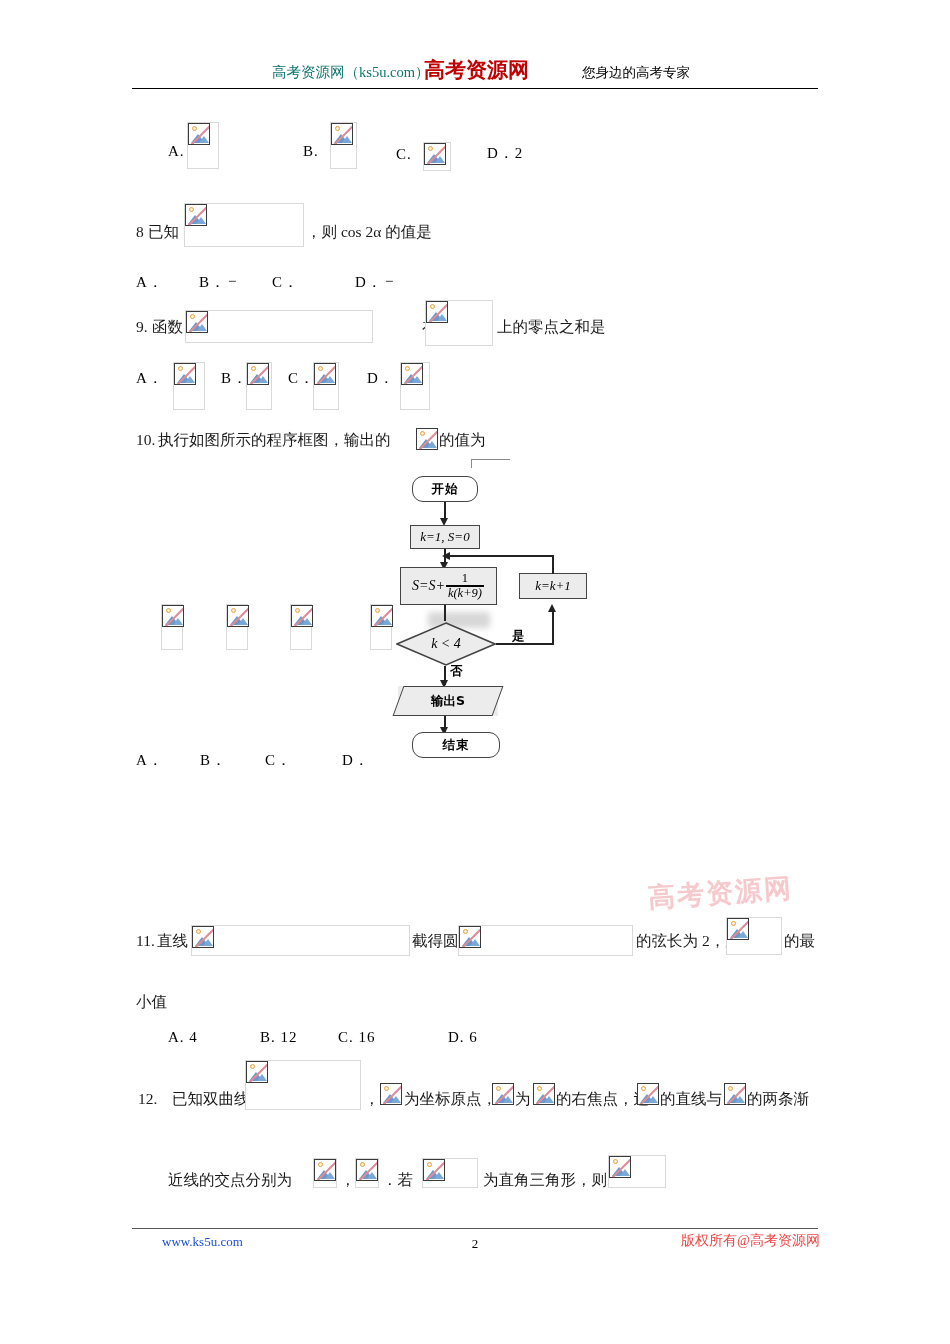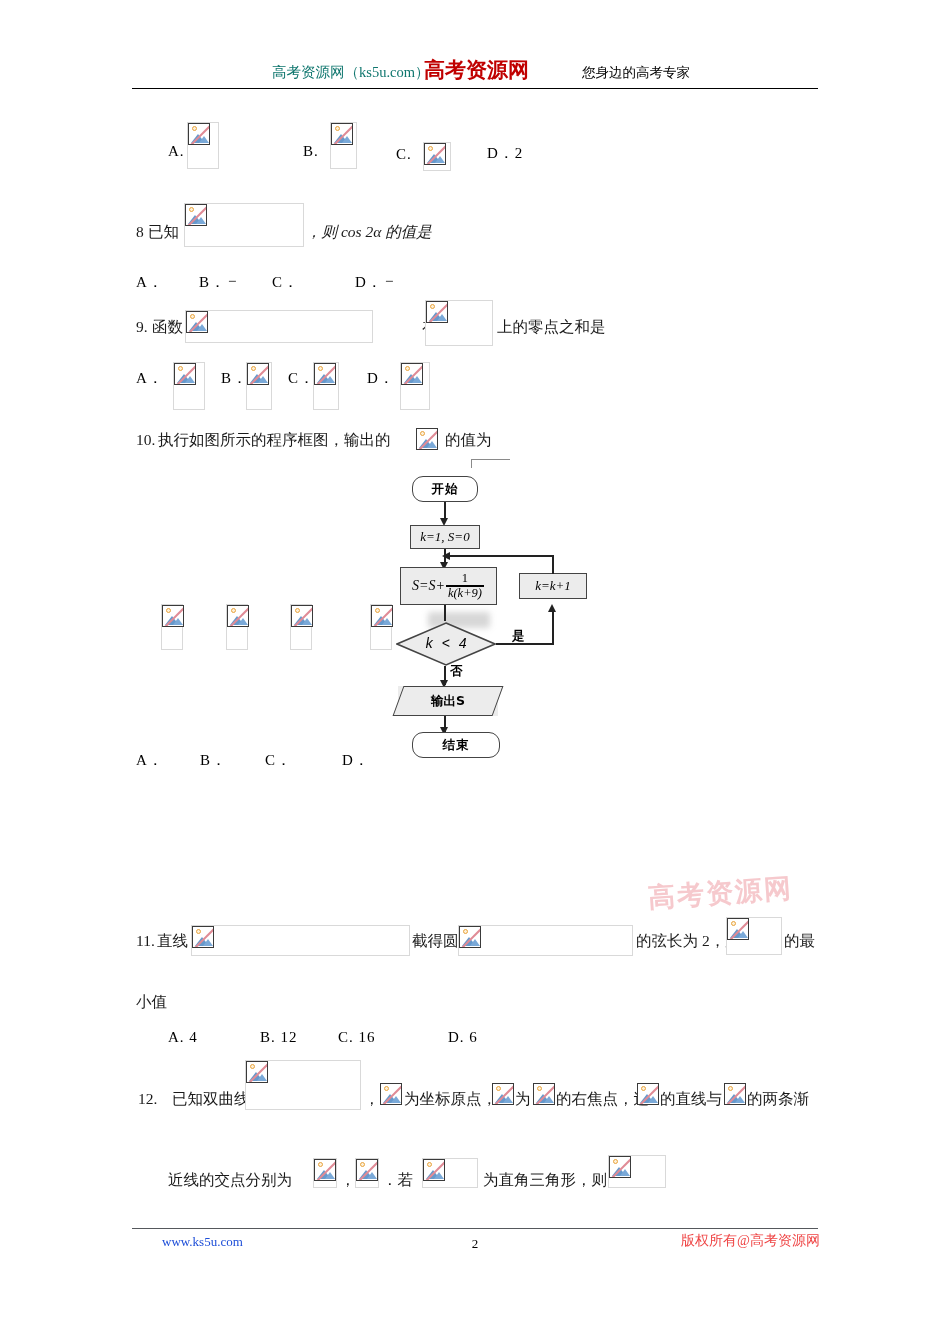--- a/index.html
+++ b/index.html
@@ -223,21 +223,21 @@
   }
   .fl-dia .dshape {
     position: absolute;
     left: 0; top: 0;
     width: 100%; height: 100%;
   }
   .fl-dia .dlabel {
     position: absolute;
     left: 0; top: 0; width: 100%; height: 100%;
     display: flex; align-items: center; justify-content: center;
-    font-family: Liberation Mono, monospace;
+    font-family: Liberation Serif, serif;
     font-style: italic;
     font-size: 14px;
     color: #000;
   }
   .fl-line {
     position: absolute;
     background: #222;
   }
   .fl-arrow {
     position: absolute;
@@ -356,21 +356,21 @@
   <span class="txt txt-cn" style="left:136px; top:224px;">8</span>
   <span class="txt txt-cn" style="left:148px; top:224px;">已知</span>
   <div class="brokenbox" style="left:184px; top:203px; width:120px; height:44px;">
     <div class="brokenicon">
       <div class="sun"></div>
         <div class="mtn"></div>
         <div class="mtn2"></div>
         <div class="slash"></div>
     </div>
   </div>
-  <span class="txt txt-cn" style="left:306px; top:224px;font-style:italic;">，则 cos 2α 的值是</span>
+  <span class="txt txt-cn" style="left:306px; top:224px;">，则 cos 2α 的值是</span>
 
   <span class="opt-label" style="left:136px; top:273px;">A．</span>
   <span class="opt-label" style="left:199px; top:273px;">B．</span>
   <span class="opt-label" style="left:228px; top:273px;">−</span>
   <span class="opt-label" style="left:272px; top:273px;">C．</span>
   <span class="opt-label" style="left:355px; top:273px;">D．</span>
   <span class="opt-label" style="left:385px; top:273px;">−</span>
 
   <span class="txt txt-cn" style="left:136px; top:319px;">9.</span>
   <span class="txt txt-cn" style="left:152px; top:319px;">函数</span>
@@ -433,21 +433,21 @@
   <span class="txt txt-cn" style="left:136px; top:432px;">10.</span>
   <span class="txt txt-cn" style="left:158px; top:432px;">执行如图所示的程序框图，输出的</span>
   <div class="brokenbox" style="left:416px; top:428px; width:22px; height:22px; border:none;">
     <div class="brokenicon">
       <div class="sun"></div>
         <div class="mtn"></div>
         <div class="mtn2"></div>
         <div class="slash"></div>
     </div>
   </div>
-  <span class="txt txt-cn" style="left:439px; top:432px;padding-left:6px;">的值为</span>
+  <span class="txt txt-cn" style="left:439px; top:432px;">的值为</span>
 
   <div class="stray-line" style="left:471px; top:459px; width:38px; height:8px; border-right:none; border-bottom:none;"></div>
 
   <div class="flow">
 
     <div class="fl-node fl-term" style="left:412px; top:476px; width:66px; height:26px;">开始</div>
     <div class="fl-line" style="left:444px; top:502px; width:1.6px; height:20px;"></div>
     <div class="fl-arrow down" style="left:440px; top:518px;"></div>
 
     <div class="fl-node fl-proc" style="left:410px; top:525px; width:70px; height:24px; font-style:italic;">k=1, S=0</div>

